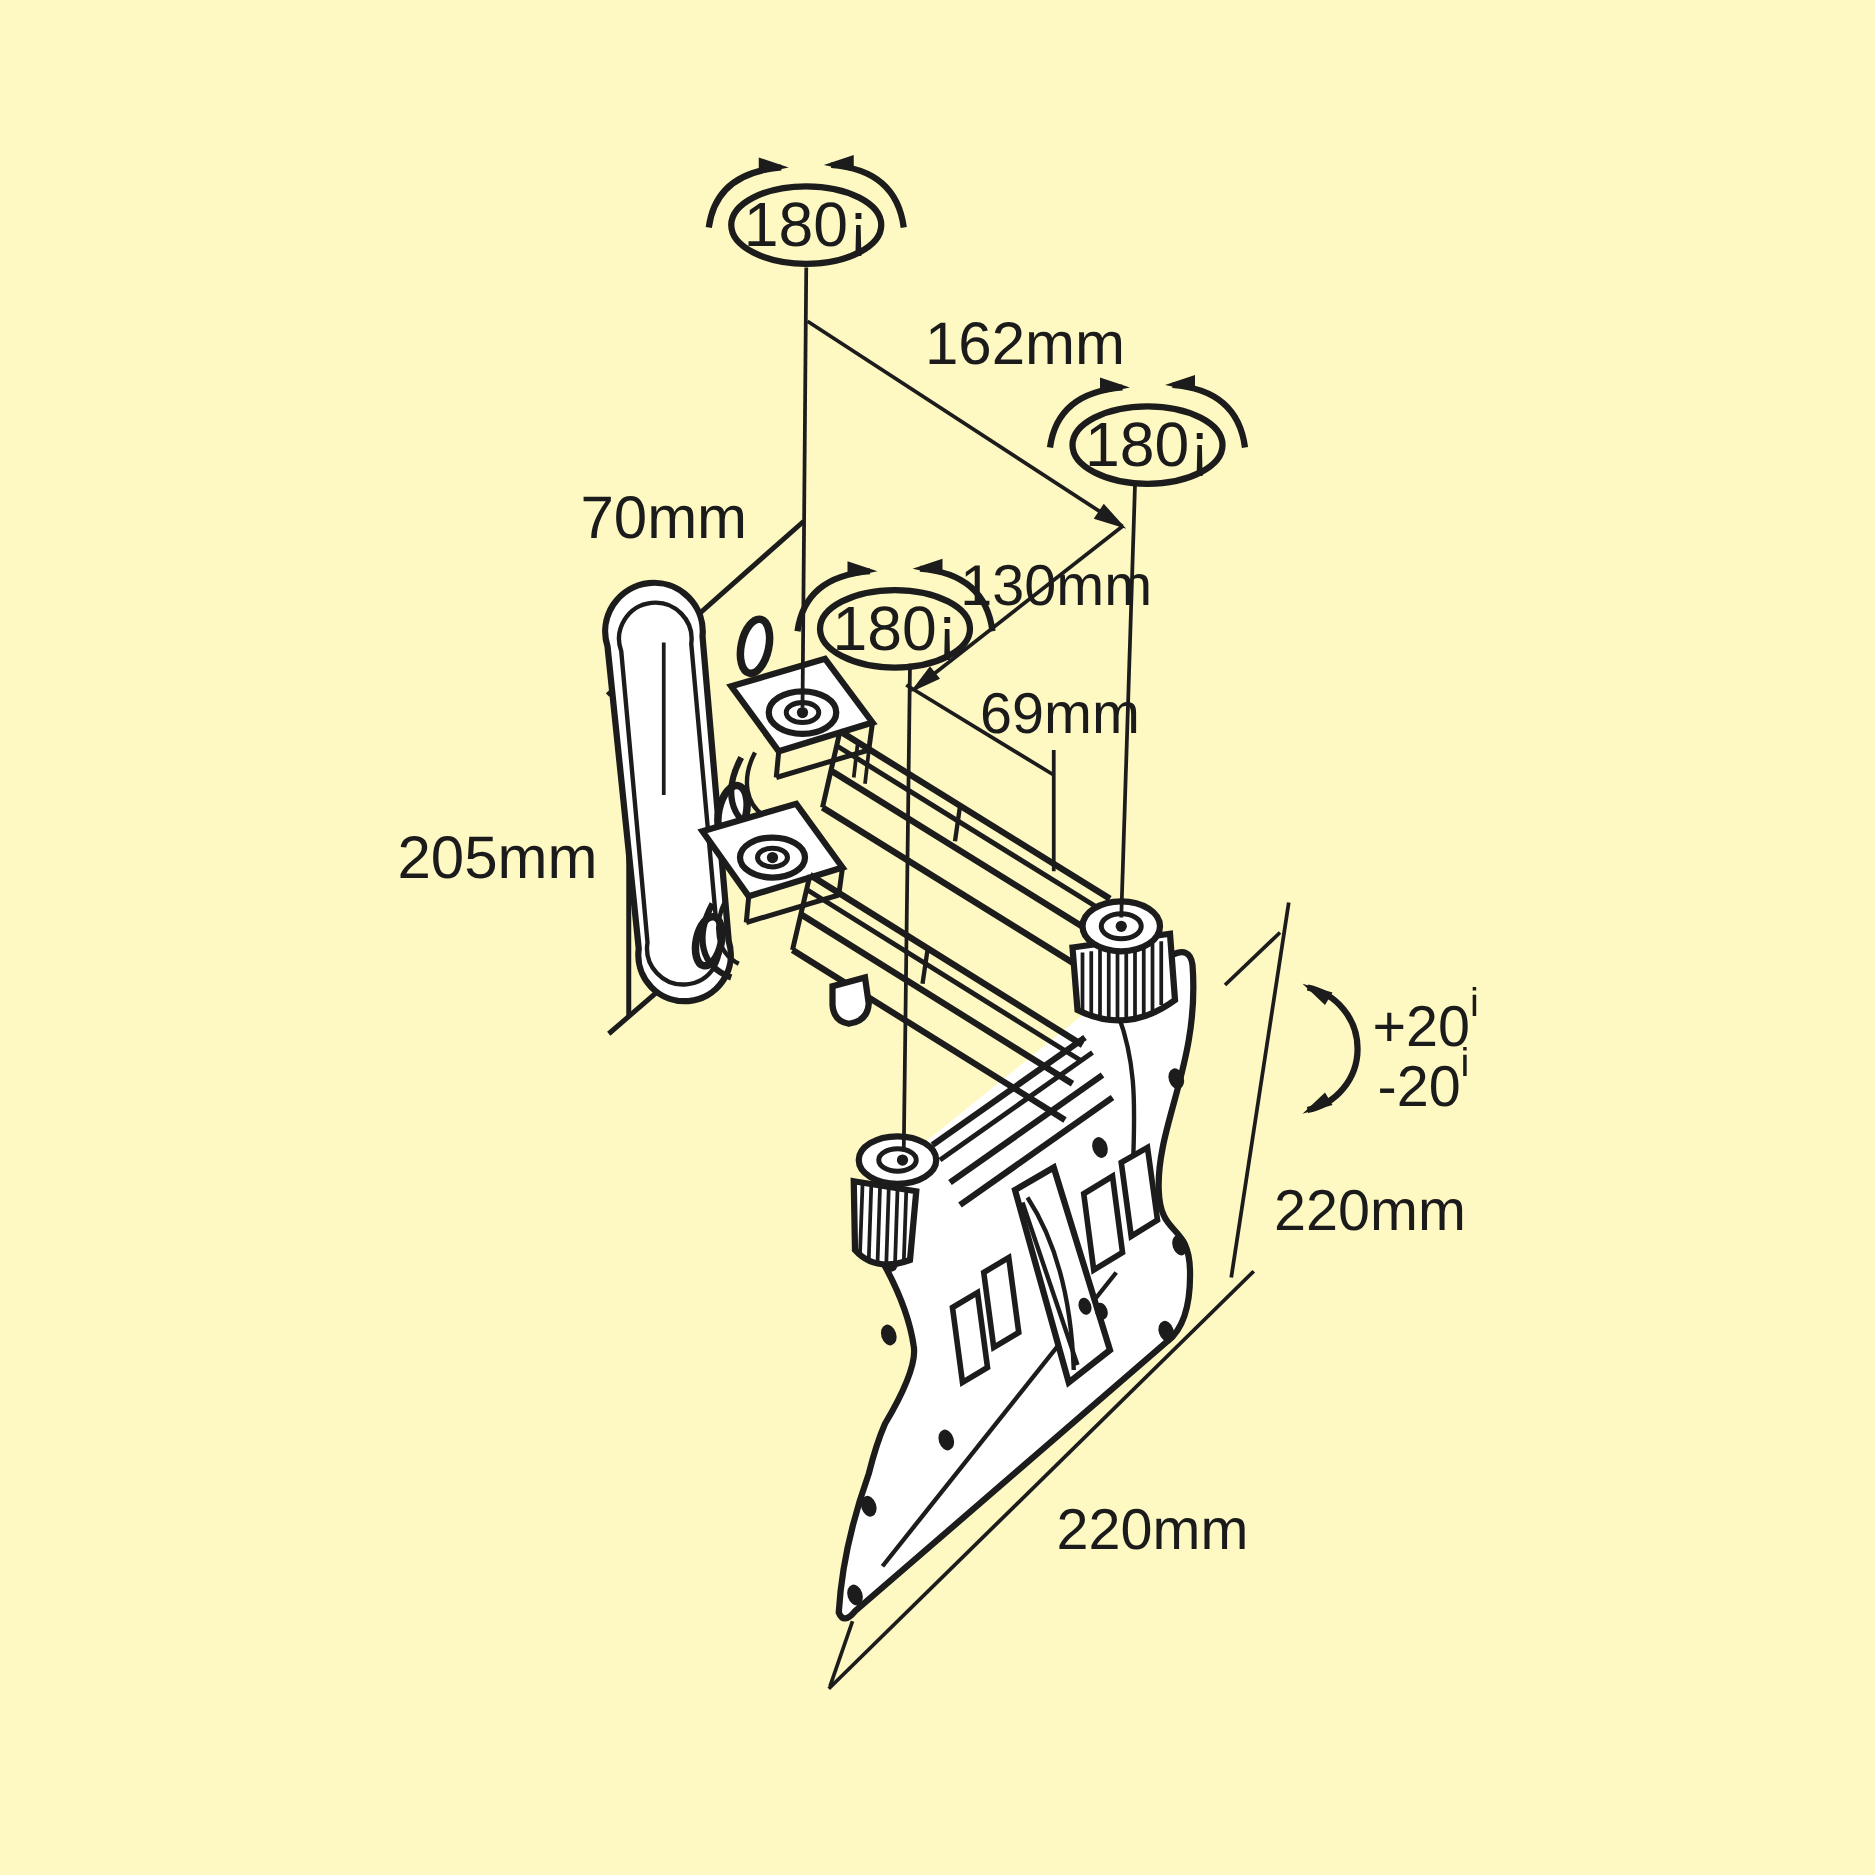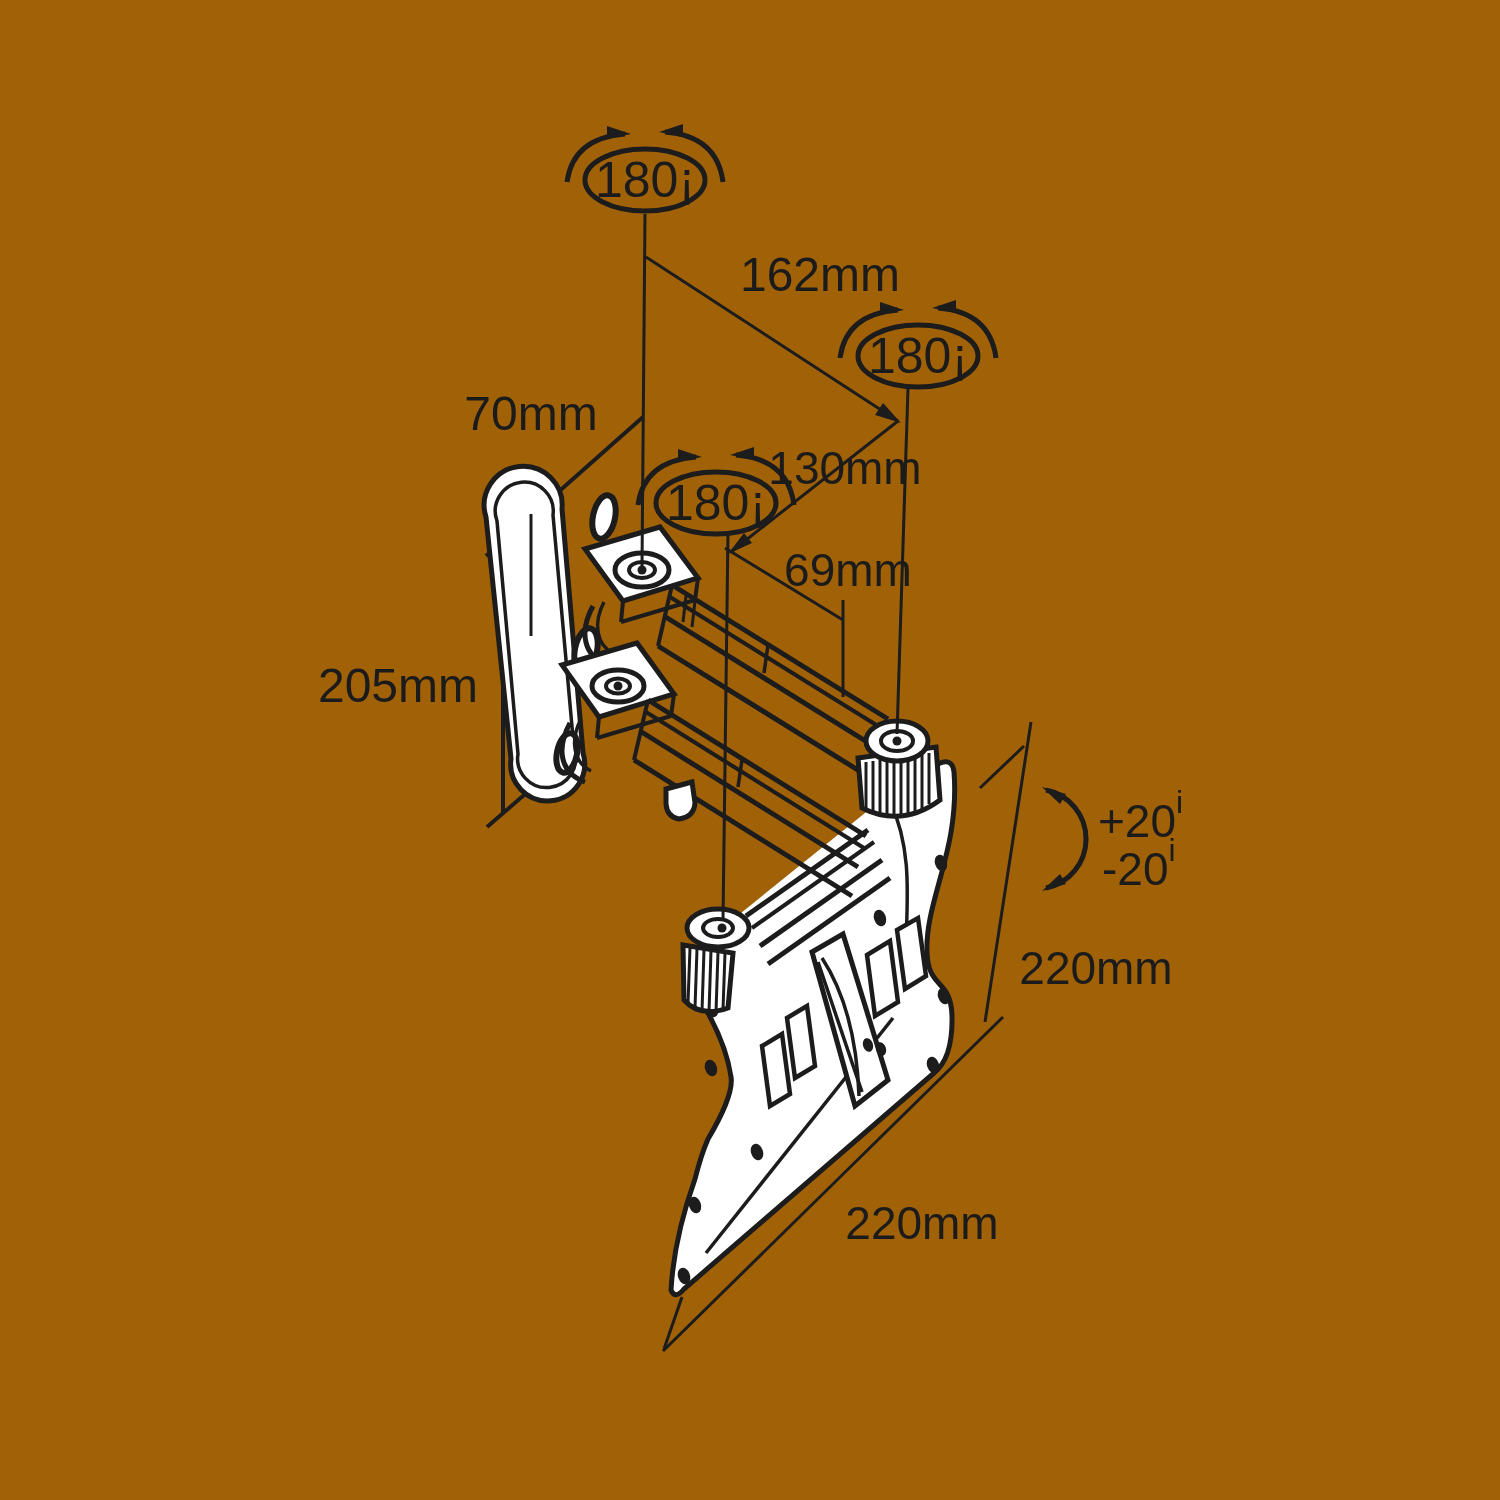--- a/index.html
+++ b/index.html
@@ -1,16 +1,16 @@
 <!DOCTYPE html>
 <html><head>
 <meta charset="utf-8">
 <style>
   html,body{margin:0;padding:0;background:#ffffff;}
-  .stage{position:relative;width:1500px;height:1500px;background:#a16207;overflow:hidden;
+  .stage{position:relative;width:1500px;height:1500px;background:#fef9c3;overflow:hidden;
          font-family:"Liberation Sans", sans-serif;}
   svg{display:block;}
   .lbl{font-family:"Liberation Sans", sans-serif;fill:#1b1b1b;}
   .outline{stroke:#1c1c1c;fill:#ffffff;}
   .wire{stroke:#1c1c1c;fill:none;}
   .dark{fill:#1c1c1c;stroke:none;}
 </style>
 </head>
 <body>
 

